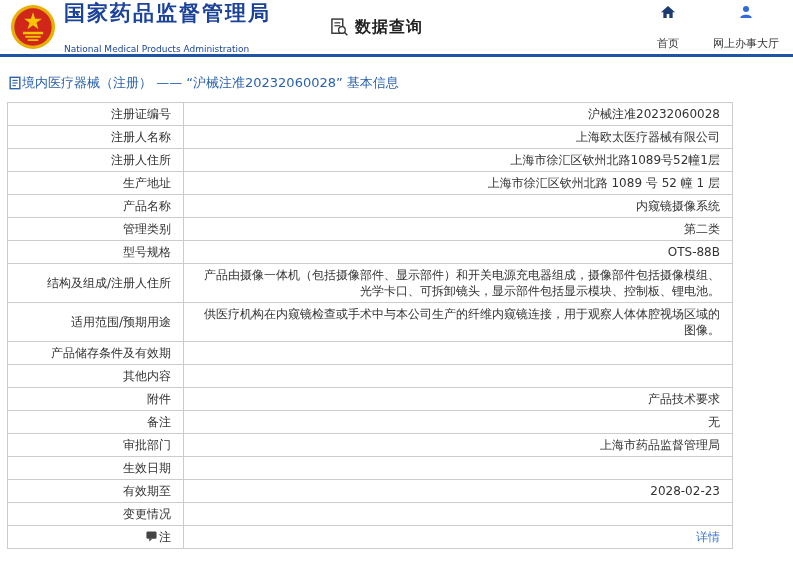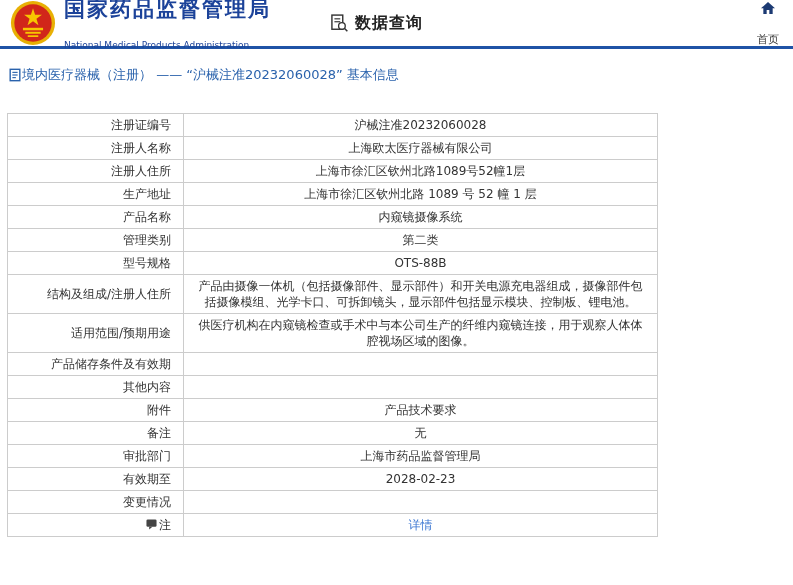--- a/index.html
+++ b/index.html
@@ -1,46 +1,46 @@
 <!DOCTYPE html>
 <html><head>
 <meta charset="utf-8">
 <style>
   * { margin:0; padding:0; box-sizing:border-box; }
   html,body { width:793px; height:585px; background:#fff; overflow:hidden;
     font-family:"DejaVu Sans","Liberation Sans",sans-serif; color:#333; }
 
   
-  .header { display:flex; align-items:center; height:49px; padding:0 14px 0 10px;
+  .header { display:flex; align-items:center; height:57px; padding:0 14px 0 10px;
     border-bottom:3px solid #1f53a6; }
   .logo { display:flex; align-items:center; gap:8px; cursor:pointer; }
   .emblem { width:46px; height:46px; display:block; }
   .title-cn { font-size:21px; font-weight:bold; color:#1b4299; letter-spacing:2px; line-height:26px; }
   .title-en { font-size:9px; color:#1b4299; margin-top:18px; }
   .dataquery { display:flex; align-items:center; gap:6px; margin-left:58px;
     font-size:16px; font-weight:bold; color:#222; letter-spacing:1px; cursor:pointer; }
   .dq-icon { width:20px; height:20px; display:block; }
   .hnav { margin-left:auto; display:flex; gap:34px; }
   .navitem { display:flex; flex-direction:column; align-items:center; gap:16px;
     font-size:11px; color:#333; cursor:pointer; white-space:nowrap; }
   .navitem svg { width:16px; height:16px; display:block; }
 
   
   .breadcrumb { display:flex; align-items:center; padding:17px 0 0 8px;
     font-size:13px; color:#2a62ac; }
   .bc-icon { width:14px; height:14px; display:block; }
 
   
-  table.info { width:651px; margin:29px 7px 0 7px; border-collapse:collapse;
+  table.info { width:726px; margin:10px 7px 0 7px; border-collapse:collapse;
     table-layout:fixed; }
   table.info td { border:1px solid #ccc; font-size:12px; line-height:16px;
     padding:3px 12px; vertical-align:middle; color:#333; }
   table.info tr { height:23px; }
   td.lbl { width:176px; text-align:right; }
-  td.val { text-align:center; }
+  td.val { text-align:right; }
   a.link { color:#3a76d2; text-decoration:none; cursor:pointer; }
   .note-ic { display:inline-block; width:11px; height:11px; vertical-align:-1px; margin-right:2px; }
 </style>
 </head>
 <body>
 
 <div class="header">
   <div class="logo">
     <svg class="emblem" viewBox="0 0 48 48">
       <circle cx="24" cy="24" r="23" fill="#e8b004"></circle>
@@ -66,20 +66,27 @@
     </svg>
     <span>数据查询</span>
   </div>
 
   <div class="hnav">
     <div class="navitem">
       <svg viewBox="0 0 24 24">
         <path d="M12 3 L22.5 12.5 H19 V21 H14 V15 H10 V21 H5 V12.5 H1.5 Z" fill="#1c3a73"></path>
       </svg>
       <span>首页</span>
+    </div>
+    <div class="navitem">
+      <svg viewBox="0 0 24 24">
+        <circle cx="12" cy="7.5" r="4.5" fill="#2f6ad7"></circle>
+        <path d="M3.5 21 C3.5 14.5 20.5 14.5 20.5 21 Z" fill="#2f6ad7"></path>
+      </svg>
+      <span>网上办事大厅</span>
     </div>
   </div>
 </div>
 
 <div class="breadcrumb">
   <svg class="bc-icon" viewBox="0 0 16 16">
     <rect x="2.5" y="1.5" width="11" height="13" fill="none" stroke="#2a62ac" stroke-width="1.6"></rect>
     <line x1="5" y1="5" x2="11" y2="5" stroke="#2a62ac" stroke-width="1.3"></line>
     <line x1="5" y1="8" x2="11" y2="8" stroke="#2a62ac" stroke-width="1.3"></line>
     <line x1="5" y1="11" x2="9" y2="11" stroke="#2a62ac" stroke-width="1.3"></line>
@@ -139,20 +146,24 @@
     </tr>
     <tr>
       <td class="lbl">备注</td>
       <td class="val">无</td>
     </tr>
     <tr>
       <td class="lbl">审批部门</td>
       <td class="val">上海市药品监督管理局</td>
     </tr>
     <tr>
+      <td class="lbl">生效日期</td>
+      <td class="val"></td>
+    </tr>
+    <tr>
       <td class="lbl">有效期至</td>
       <td class="val">2028-02-23</td>
     </tr>
     <tr>
       <td class="lbl">变更情况</td>
       <td class="val"></td>
     </tr>
     <tr>
       <td class="lbl">
         <svg class="note-ic" viewBox="0 0 12 12">

